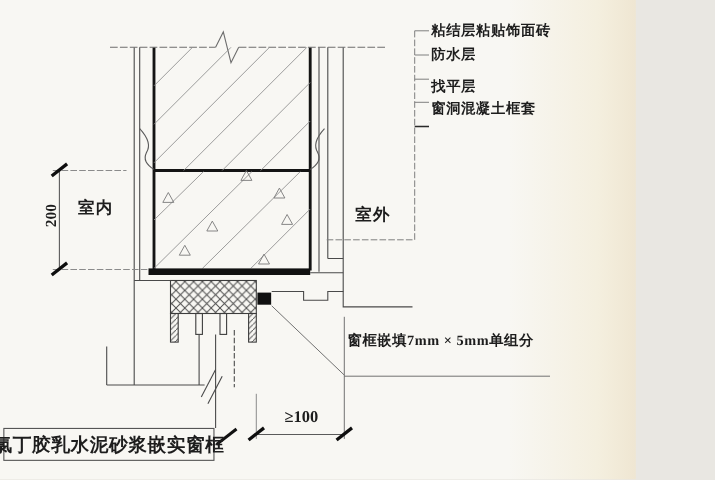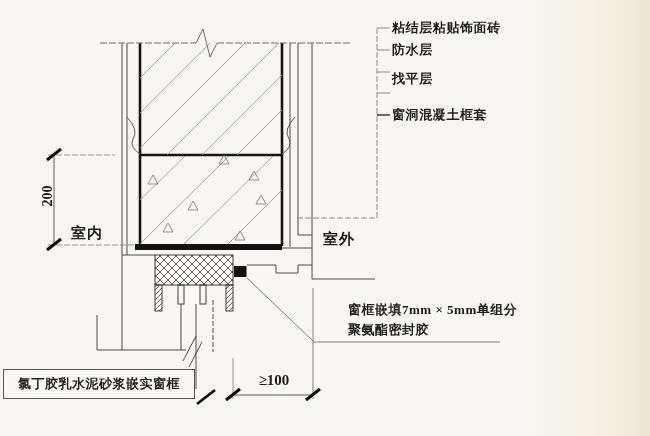--- a/index.html
+++ b/index.html
@@ -1,32 +1,32 @@
 <!DOCTYPE html>
 <html><head>
 <meta charset="utf-8">
 <style>
   html,body{margin:0;padding:0;background:#e9e7e2;}
   #stage{
-    position:relative;width:650px;height:436px;overflow:hidden;
+    position:relative;width:578px;height:436px;overflow:hidden;
     background:linear-gradient(90deg,#f8f7f3 0%,#f8f7f3 80%,#f4efdf 94%,#efe6d2 100%);
     font-family:"Liberation Serif","DejaVu Serif",serif;color:#1c1c1c;
   }
   #stage svg{position:absolute;left:0;top:0;}
   .txt{position:absolute;white-space:nowrap;font-weight:700;color:#1d1d1d;}
   .layer-label{left:392px;font-size:13px;letter-spacing:0.6px;line-height:14px;}
-  .room-label{font-size:15px;letter-spacing:1px;margin-top:44px;}
+  .room-label{font-size:15px;letter-spacing:1px;}
   .dim-text{font-size:15px;}
   .dim-200{left:26px;top:189px;width:42px;height:14px;transform:rotate(-90deg);text-align:center;font-size:14px;}
   .dim-100{left:246px;top:372px;width:56px;text-align:center;}
-  .sealant-line{left:316px;font-size:13px;letter-spacing:0.5px;margin-left:32px;}
+  .sealant-line{left:316px;font-size:13px;letter-spacing:0.5px;}
   .boxed-label{
-    left:3px;top:369px;width:190px;height:28px;border:1px solid #555;
+    left:3px;top:389px;width:190px;height:28px;border:1px solid #555;
     display:flex;align-items:center;justify-content:center;
-    font-size:13px;letter-spacing:0.5px;
+    font-size:17px;letter-spacing:0.5px;
   }
 </style>
 </head>
 <body>
 
 <div id="stage">
 
   <svg width="650" height="436" viewBox="0 0 650 436">
     <defs>
       <pattern id="xh" width="8" height="8" patternUnits="userSpaceOnUse">
@@ -146,26 +146,25 @@
       <line x1="226" y1="400" x2="240" y2="389" stroke="#0e0e0e" stroke-width="3"></line>
       <line x1="306" y1="400" x2="320" y2="389" stroke="#0e0e0e" stroke-width="3"></line>
     </g>
 
     <line x1="197" y1="404" x2="215" y2="390" stroke="#111" stroke-width="2.8"></line>
   </svg>
 
   <div class="txt layer-label" style="top:21px">粘结层粘贴饰面砖</div>
   <div class="txt layer-label" style="top:43px">防水层</div>
   <div class="txt layer-label" style="top:72px">找平层</div>
-  <div class="txt layer-label" style="top:108px">窗洞混凝土框套</div>
+  <div class="txt layer-label" style="top:92px">窗洞混凝土框套</div>
 
   <div class="txt room-label" style="left:71px;top:180px">室内</div>
   <div class="txt room-label" style="left:323px;top:186px">室外</div>
 
   <div class="txt dim-text dim-200">200</div>
   <div class="txt dim-text dim-100">≥100</div>
 
   <div class="txt sealant-line" style="top:301px">窗框嵌填7mm × 5mm单组分</div>
-  <div class="txt sealant-line" style="top:321px">聚氨酯密封胶</div>
 
   <div class="txt boxed-label">氯丁胶乳水泥砂浆嵌实窗框</div>
 
 </div>
 
 </body></html>

